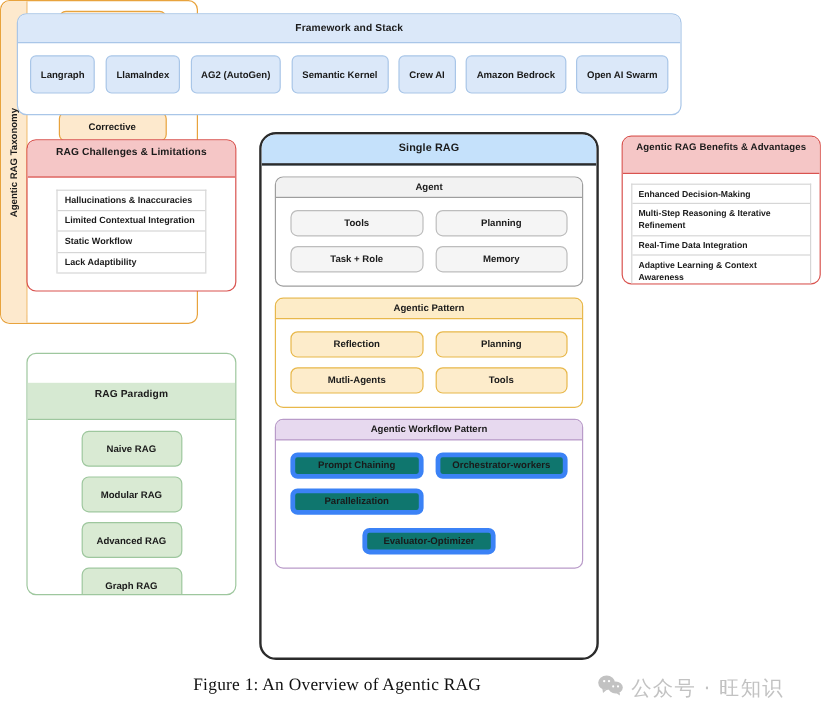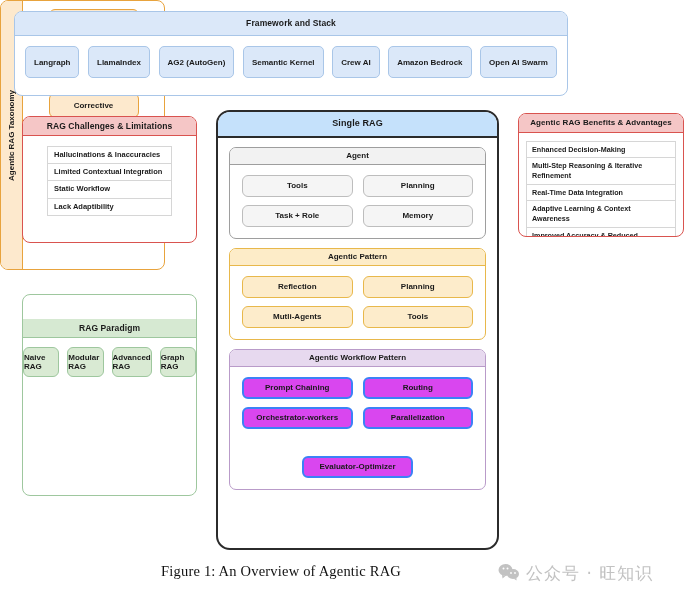--- a/index.html
+++ b/index.html
@@ -25,21 +25,21 @@
   }
   .panel-title {
     box-sizing: border-box;
     width: 100%;
     text-align: center;
     font-size: 8.5px;
     font-weight: bold;
     color: #1a1a1a;
     letter-spacing: .1px;
     line-height: 1.2;
-    padding: 4px 2px 4px;
+    padding: 4px 2px 16px;
   }
   .panel-body {
     box-sizing: border-box;
     padding: 8px;
   }
 
   
   #framework-panel {
     left: 14px; top: 11px; width: 554px; height: 85px;
     border: 1px solid #a9c6e8;
@@ -104,21 +104,21 @@
     border: 1px solid #9ec79e;
   }
   #paradigm-panel .panel-title {
     background: #d6e9d2;
     border-bottom: 1px solid #9ec79e;
     margin-top: 24px;
   }
   #paradigm-panel .panel-body {
     padding: 9px 0 0;
     display: flex;
-    flex-direction: row;
+    flex-direction: column;
     align-items: center;
     gap: 8px;
   }
   .chip-green {
     box-sizing: border-box;
     width: 84px; height: 30px;
     background: #d9ead3;
     border: 1px solid #9ec79e;
     border-radius: 6px;
     display: flex; align-items: center; justify-content: center;
@@ -181,26 +181,26 @@
   #agent-sub .cell { background: #f5f5f5; border: 1px solid #bdbdbd; }
 
   
   #pattern-sub { border: 1px solid #e8b84b; }
   #pattern-sub > .sub-title { background: #fdecc8; border-bottom: 1px solid #e8b84b; }
   #pattern-sub .cell { background: #fdeccb; border: 1px solid #e8b84b; }
 
   
   #workflow-sub { border: 1px solid #b99bc9; }
   #workflow-sub > .sub-title { background: #e7d9ef; border-bottom: 1px solid #b99bc9; }
-  #workflow-sub .cell { background: #d946ef; border: 2px solid #3b82f6; }
+  #workflow-sub .cell { background: #0f766e; border: 4px solid #3b82f6; }
   #workflow-last {
     display: flex; justify-content: center;
     padding: 0 12px 11px;
   }
-  #workflow-last .cell { width: 48%; margin-top: 16px; }
+  #workflow-last .cell { width: 48%; }
 
   
   #benefits-panel {
     left: 518px; top: 113px; width: 166px; height: 124px;
     border: 1px solid #d9534f;
   }
   #benefits-panel .panel-title {
     background: #f5c6c6;
     border-bottom: 1px solid #d9534f;
     font-size: 8px;
@@ -342,21 +342,20 @@
         <div class="cell">Planning</div>
         <div class="cell">Mutli-Agents</div>
         <div class="cell">Tools</div>
       </div>
     </div>
 
     <div class="subpanel" id="workflow-sub">
       <div class="sub-title">Agentic Workflow Pattern</div>
       <div class="grid2">
         <div class="cell">Prompt Chaining</div>
-        <div class="cell">Routing</div>
         <div class="cell">Orchestrator-workers</div>
         <div class="cell">Parallelization</div>
       </div>
       <div id="workflow-last">
         <div class="cell">Evaluator-Optimizer</div>
       </div>
     </div>
 
   </div>
 </div>

